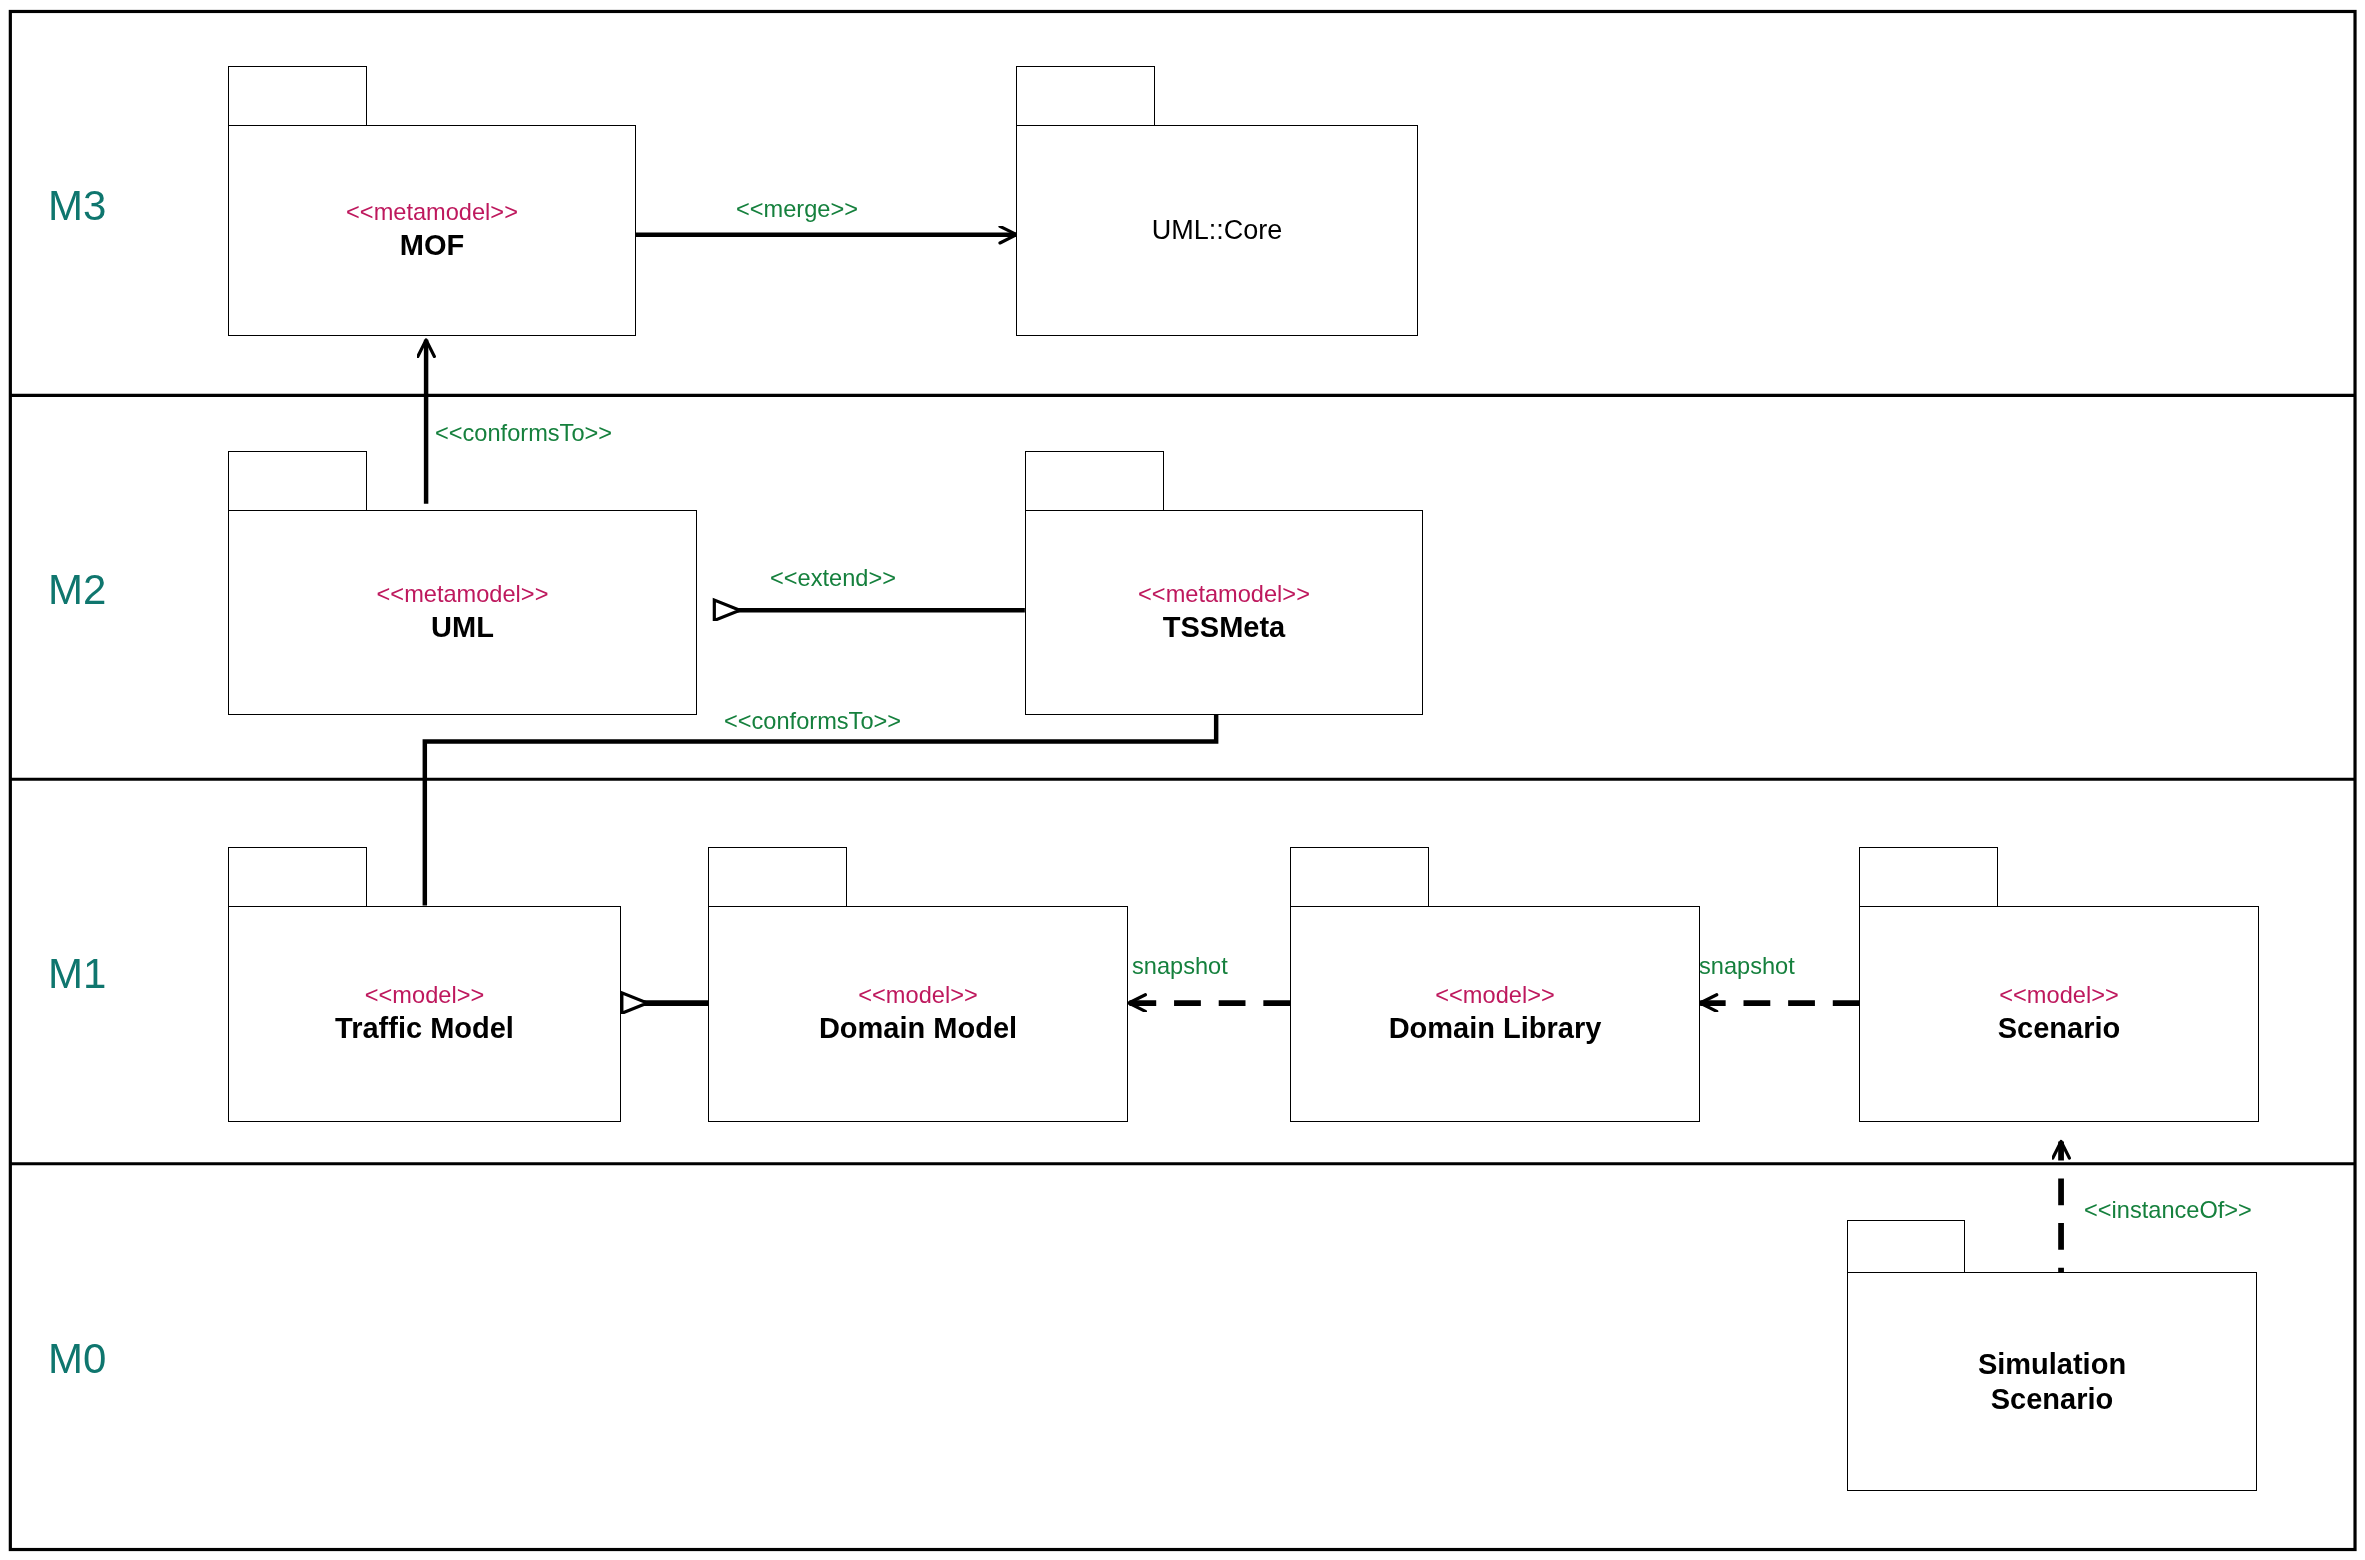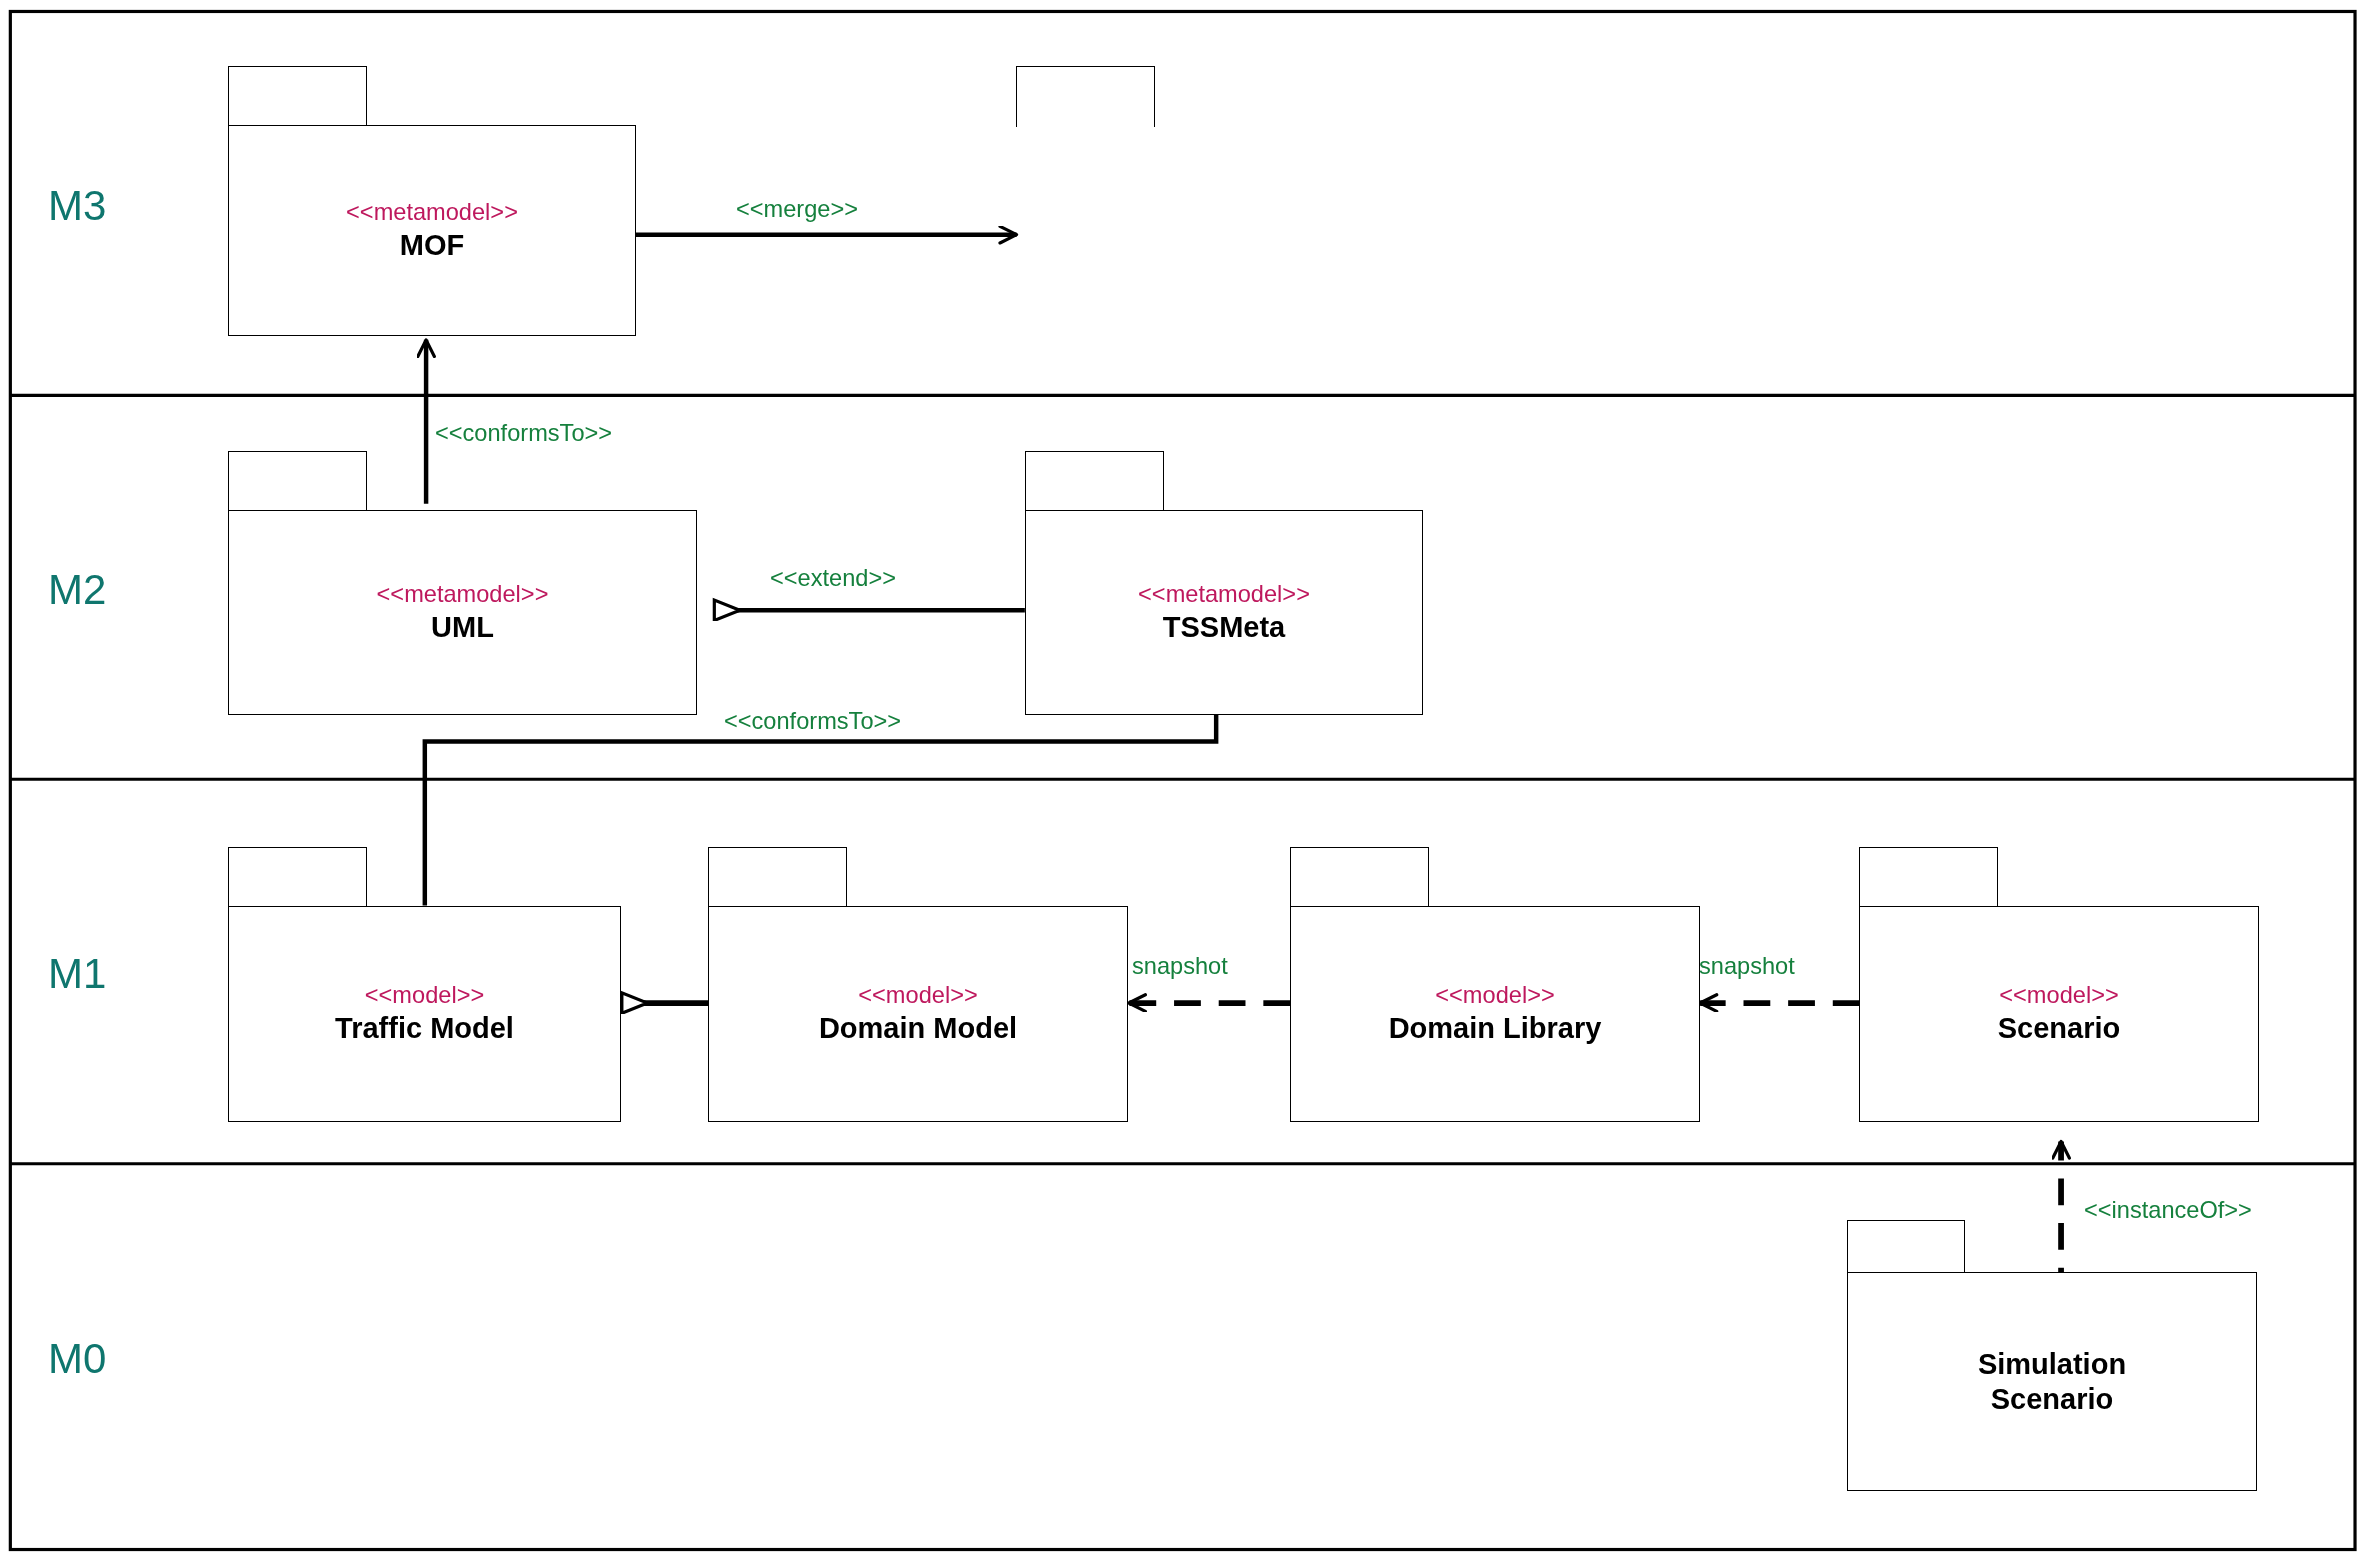--- a/index.html
+++ b/index.html
@@ -95,20 +95,23 @@
   <div class="pkg" style="left:228px; top:66px; width:408px; height:270px;">
     <div class="pkg-tab" style="width:139px; height:61px;"></div>
     <div class="pkg-body" style="top:59px; width:408px; height:211px;">
       <div class="pkg-stereo">&lt;&lt;metamodel&gt;&gt;</div>
       <div class="pkg-name">MOF</div>
     </div>
   </div>
 
   <div class="pkg" style="left:1016px; top:66px; width:402px; height:270px;">
     <div class="pkg-tab" style="width:139px; height:61px;"></div>
+    <div class="pkg-body" style="top:59px; width:402px; height:211px;">
+      <div class="pkg-name regular">UML::Core</div>
+    </div>
   </div>
 
   <div class="pkg" style="left:228px; top:451px; width:469px; height:265px;">
     <div class="pkg-tab" style="width:139px; height:61px;"></div>
     <div class="pkg-body" style="top:59px; width:469px; height:205px;">
       <div class="pkg-stereo">&lt;&lt;metamodel&gt;&gt;</div>
       <div class="pkg-name">UML</div>
     </div>
   </div>
 

